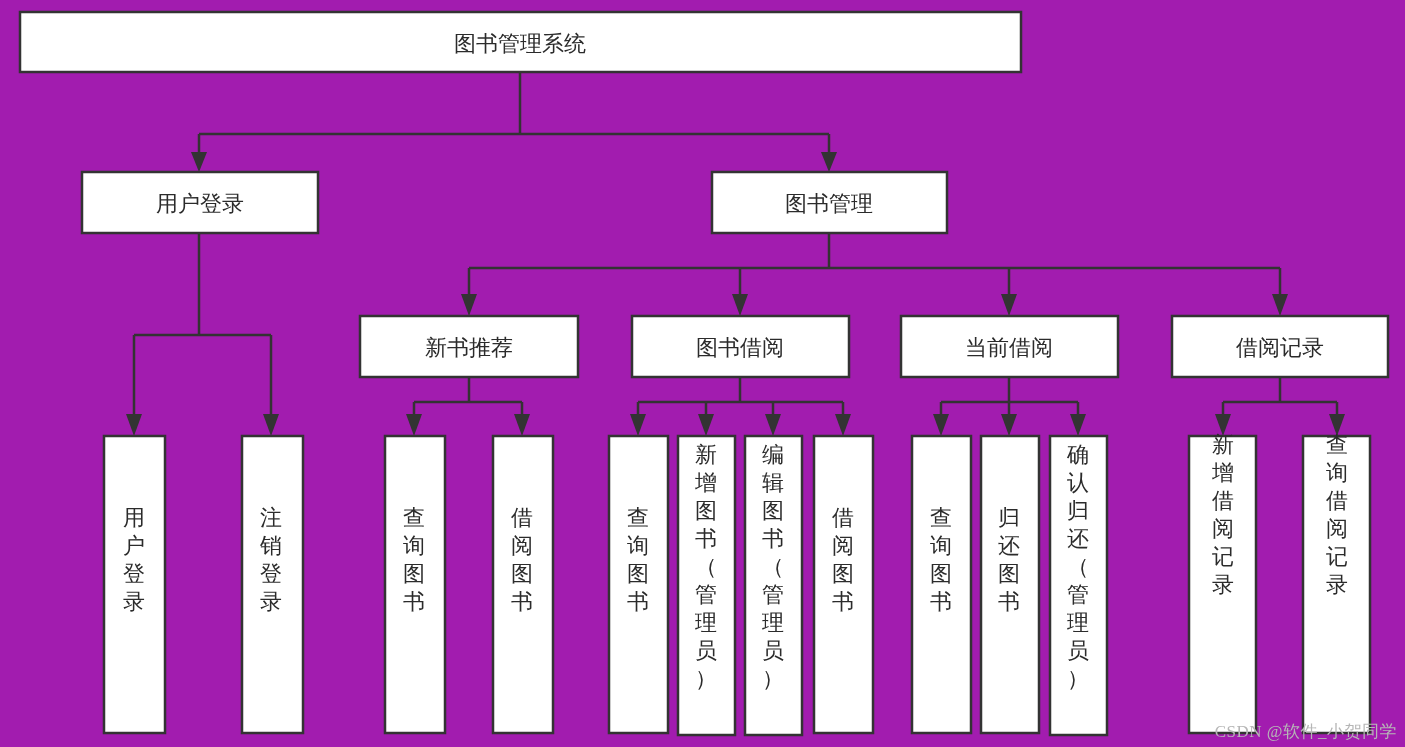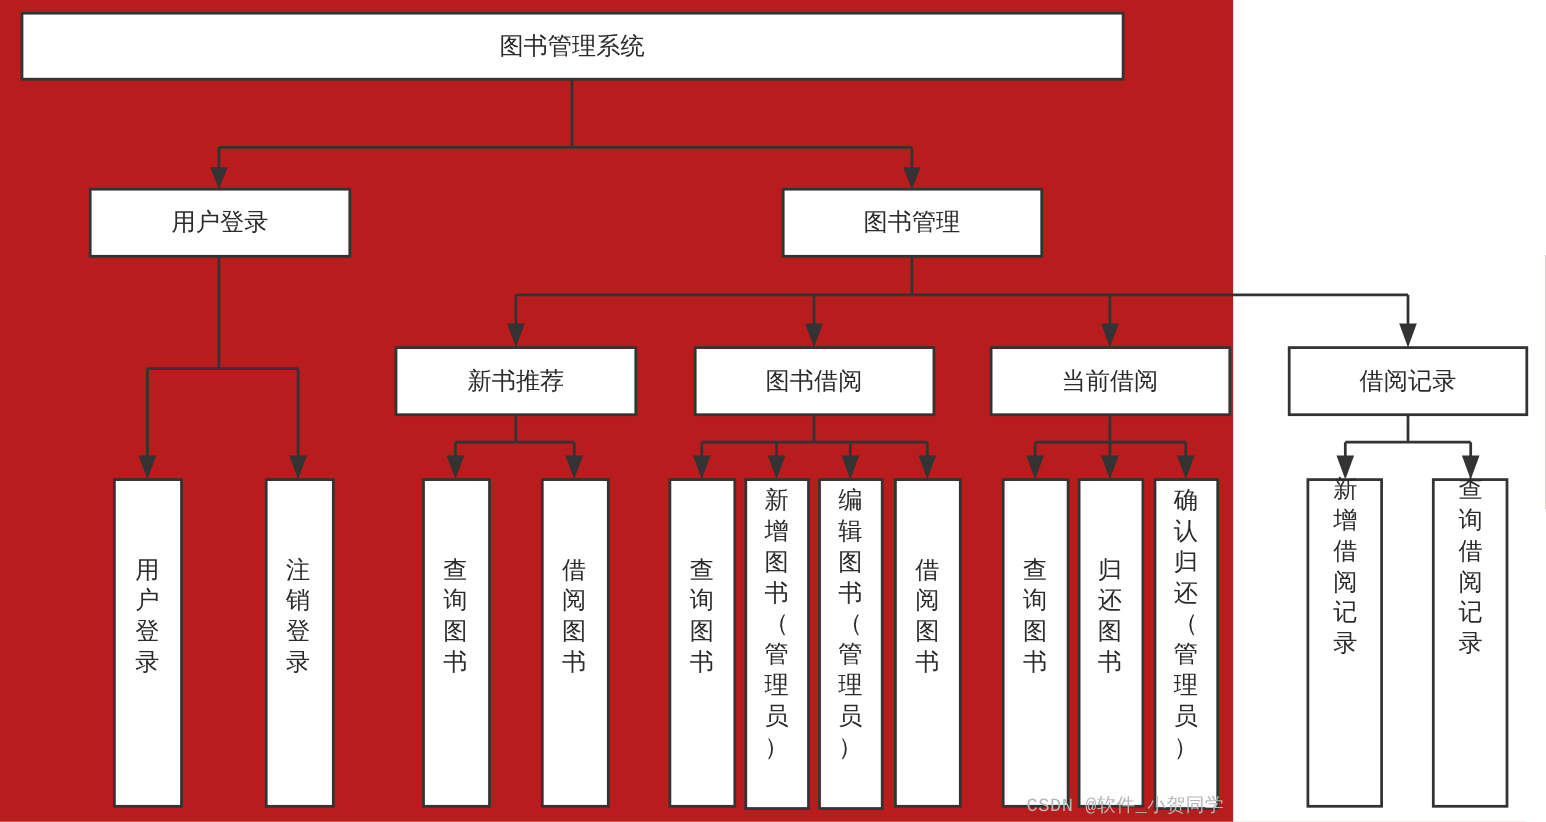--- a/index.html
+++ b/index.html
@@ -8,23 +8,23 @@
     background: #ffffff;
   }
   body {
     width: 1405px;
     height: 747px;
     overflow: hidden;
     font-family: "DejaVu Sans", "Liberation Sans", sans-serif;
   }
   #diagram-root {
     position: relative;
-    width: 1121px;
+    width: 1405px;
     height: 747px;
-    background: #b91c1c;
+    background: #a21caf;
   }
   svg#flow-svg {
     position: absolute;
     top: 0;
     left: 0;
     width: 1405px;
     height: 747px;
     display: block;
   }
   .node-box {
@@ -54,21 +54,21 @@
     font-family: "DejaVu Sans", "Liberation Sans", sans-serif;
     font-size: 22px;
     text-anchor: middle;
   }
   .watermark-text {
     position: absolute;
     right: 8px;
     bottom: 4px;
     color: #b6b6b6;
     font-size: 17px;
-    font-family: Liberation Mono, monospace;
+    font-family: Liberation Serif, serif;
     white-space: nowrap;
     letter-spacing: 0.5px;
   }
 </style>
 </head>
 <body>
 
 <div id="diagram-root">
 
   <svg id="flow-svg" viewBox="0 0 1405 747">

